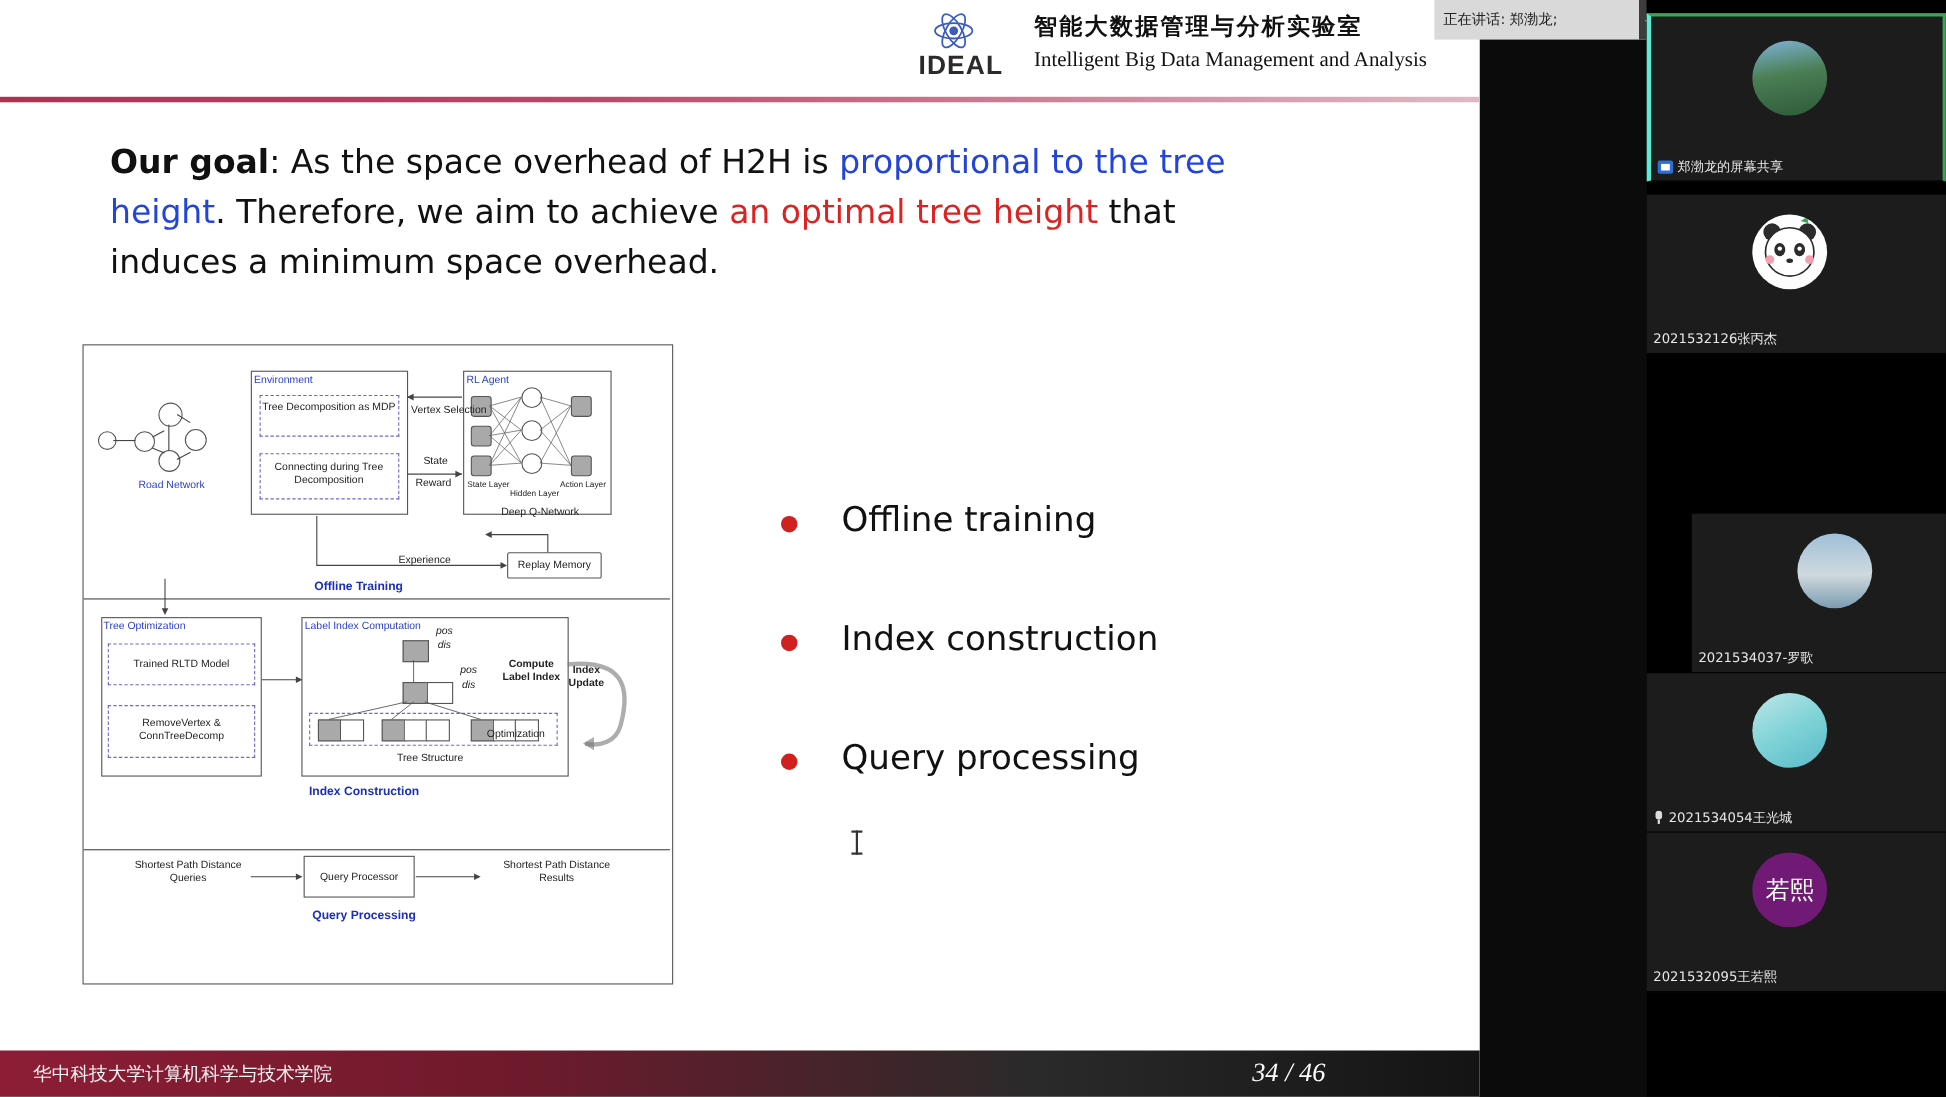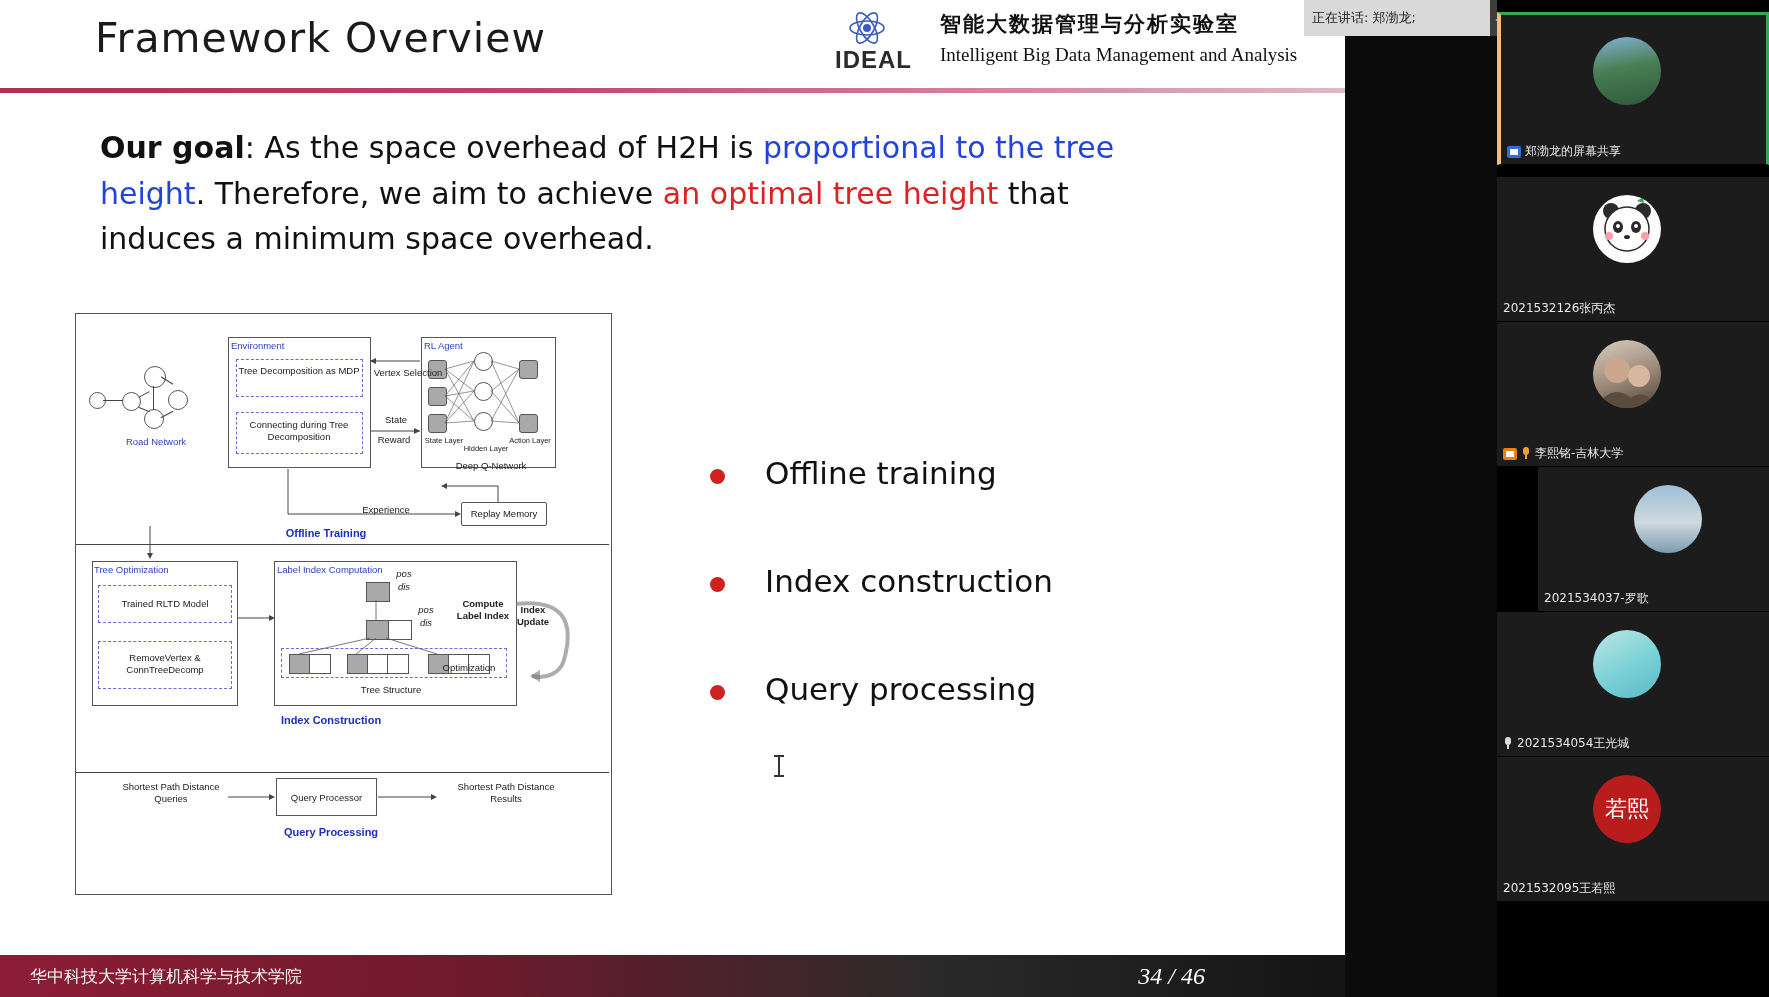--- a/index.html
+++ b/index.html
@@ -239,36 +239,36 @@
   }
   .thumb {
     position: absolute;
     left: 0;
     width: 272px;
     background: #1c1c1c;
     border-bottom: 1px solid #000;
     overflow: hidden;
   }
   .thumb.active {
-    border-left: 4px solid #fdba74;
+    border-left: 4px solid #5eead4;
     border-top: 3px solid #3aa655;
     border-right: 3px solid #3aa655;
     box-sizing: border-box;
   }
   .avatar {
     position: absolute;
     border-radius: 50%;
     overflow: hidden;
   }
   .av-a { background: linear-gradient(170deg,#7fb4d8 0%,#4a7e53 45%,#2e5a3a 100%); }
   .av-b { background: #fdfdfd; }
   .av-c { background: linear-gradient(160deg,#d9cfc2 0%,#9a8877 55%,#4e4238 100%); }
   .av-d { background: linear-gradient(180deg,#9fbfd8 0%,#cfd9de 55%,#7c9cb1 100%); }
   .av-e { background: linear-gradient(150deg,#bfe6e8 0%,#7fd3d6 50%,#59b9c9 100%); }
-  .av-f { background: #b91c1c; }
+  .av-f { background: #701a75; }
   .av-f-text {
     position: absolute;
     left: 0; top: 0;
     width: 100%; height: 100%;
     display: flex; align-items: center; justify-content: center;
     color: #fff;
     font-size: 22px;
     font-family: "DejaVu Sans", sans-serif;
   }
   .panda {
@@ -383,21 +383,20 @@
   }
 </style>
 </head>
 <body>
 
 <div class="app">
 
   <div class="slide">
     <div class="slide-inner">
 
-      <div class="slide-title">Framework Overview</div>
       <div class="title-rule"></div>
 
       <div class="logo-wrap">
         <svg class="logo-atom" viewBox="0 0 40 40">
           <ellipse cx="20" cy="20" rx="17" ry="7" fill="none" stroke="#3b5bbf" stroke-width="1.6"></ellipse>
           <ellipse cx="20" cy="20" rx="17" ry="7" fill="none" stroke="#3b5bbf" stroke-width="1.6" transform="rotate(60 20 20)"></ellipse>
           <ellipse cx="20" cy="20" rx="17" ry="7" fill="none" stroke="#3b5bbf" stroke-width="1.6" transform="rotate(120 20 20)"></ellipse>
           <circle cx="20" cy="20" r="4" fill="#3b5bbf"></circle>
         </svg>
         <div class="logo-ideal">IDEAL</div>
@@ -610,37 +609,20 @@
           <circle cx="16" cy="41" r="4" fill="#f4a0b0"></circle>
           <circle cx="52" cy="41" r="4" fill="#f4a0b0"></circle>
           <path d="M44 6 l6 -4 l1 6 z" fill="#3aa655"></path>
         </svg>
       </div>
       <div class="name-row">
         <span class="name-txt">2021532126张丙杰</span>
       </div>
     </div>
 
-    <div class="thumb" style="top:322px;height:144px;">
-      <div class="avatar av-c" style="left:96px;top:18px;width:68px;height:68px;">
-        <svg viewBox="0 0 68 68" style="width:100%;height:100%;">
-          <circle cx="24" cy="30" r="13" fill="#c9a68c"></circle>
-          <circle cx="46" cy="36" r="11" fill="#d6b89e"></circle>
-          <path d="M10 58 q14 -12 28 0 q10 -8 22 2 l0 10 l-50 0 z" fill="#5a4b3e"></path>
-        </svg>
-      </div>
-      <div class="name-row">
-        <span class="mini-icon orange-ic"></span>
-        <span class="mic-ic orange">
-            <span class="body"></span>
-            <span class="stand"></span>
-          </span>
-        <span class="name-txt">李熙铭-吉林大学</span>
-      </div>
-    </div>
 
     <div class="thumb" style="top:467px;height:144px;margin-left:41px;">
       <div class="avatar av-d" style="left:96px;top:18px;width:68px;height:68px;"></div>
       <div class="name-row">
         <span class="name-txt">2021534037-罗歌</span>
       </div>
     </div>
 
     <div class="thumb" style="top:612px;height:144px;padding-left:48px;">
       <div class="avatar av-e" style="left:96px;top:18px;width:68px;height:68px;"></div>

